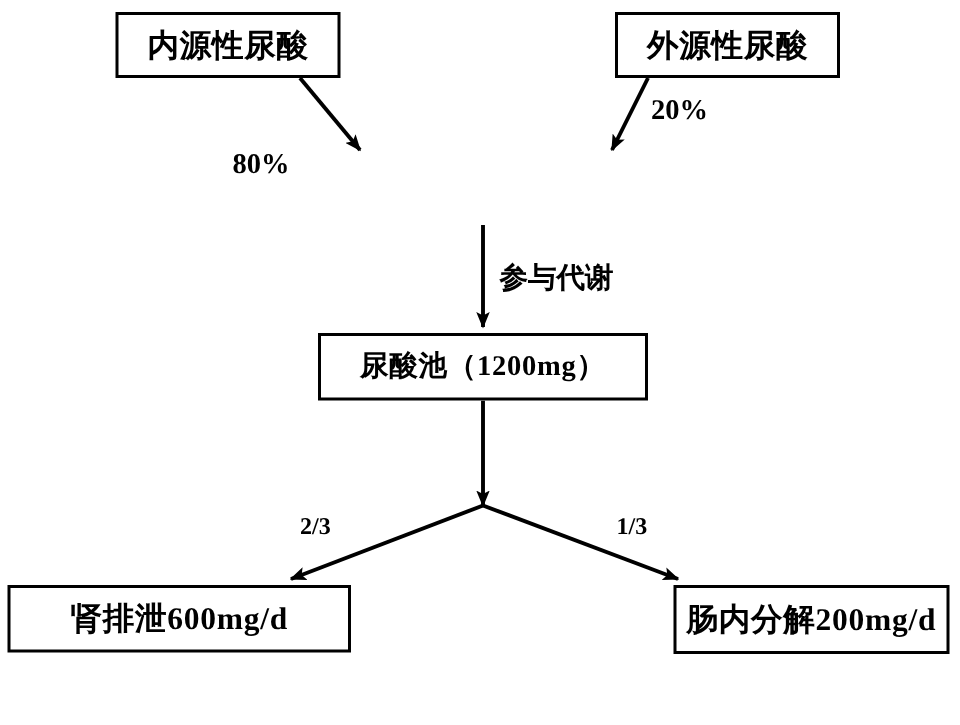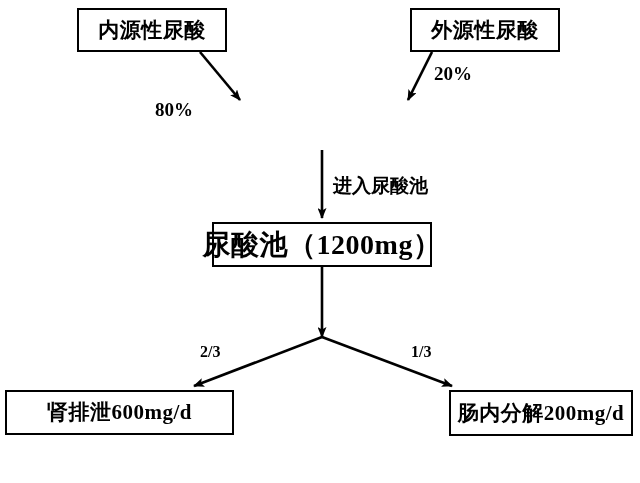--- a/index.html
+++ b/index.html
@@ -51,21 +51,21 @@
     line-height: 1;
   }
   .lbl-pct { font-size: 19px; }
   .lbl-frac { font-size: 16px; }
   .lbl-cn { font-size: 19px; }
 
   
   #box-endogenous { left: 77px;  top: 8px;   width: 150px; height: 44px; font-size: 21px; }
   #box-exogenous  { left: 410px; top: 8px;   width: 150px; height: 44px; font-size: 21px; }
   #box-daily      { left: 212px; top: 104px; width: 223px; height: 46px; font-size: 21px; }
-  #box-pool       { left: 212px; top: 222px; width: 220px; height: 45px; font-size: 28px; }
+  #box-pool       { left: 212px; top: 222px; width: 220px; height: 45px; font-size: 19px; }
   #box-kidney     { left: 5px;   top: 390px; width: 229px; height: 45px; font-size: 21px; text-align: center; }
   #box-intestine  { left: 449px; top: 390px; width: 184px; height: 46px; font-size: 21px; }
 
   
   #label-80  { left: 155px; top: 64px; margin-top: 36px; }
   #label-20  { left: 434px; top: 64px; }
   #label-enter-pool { left: 333px; top: 176px; }
   #label-metabolism { left: 160px; top: 284px; }
   #label-excretion  { left: 343px; top: 284px; }
   #label-two-thirds { left: 200px; top: 344px; }
@@ -114,21 +114,21 @@
   </div>
 
   <div class="node-box" id="box-intestine">
     <span class="node-text">肠内分解200mg/d</span>
   </div>
 
   <div class="edge-label lbl-pct" id="label-80">80%</div>
 
   <div class="edge-label lbl-pct" id="label-20">20%</div>
 
-  <div class="edge-label lbl-cn" id="label-enter-pool">进入尿酸池</div>
+  <div class="edge-label lbl-cn" id="label-enter-pool">参与代谢</div>
 
 
 
   <div class="edge-label lbl-frac" id="label-two-thirds">2/3</div>
 
   <div class="edge-label lbl-frac" id="label-one-third">1/3</div>
 
 </div>
 
 </body></html>

